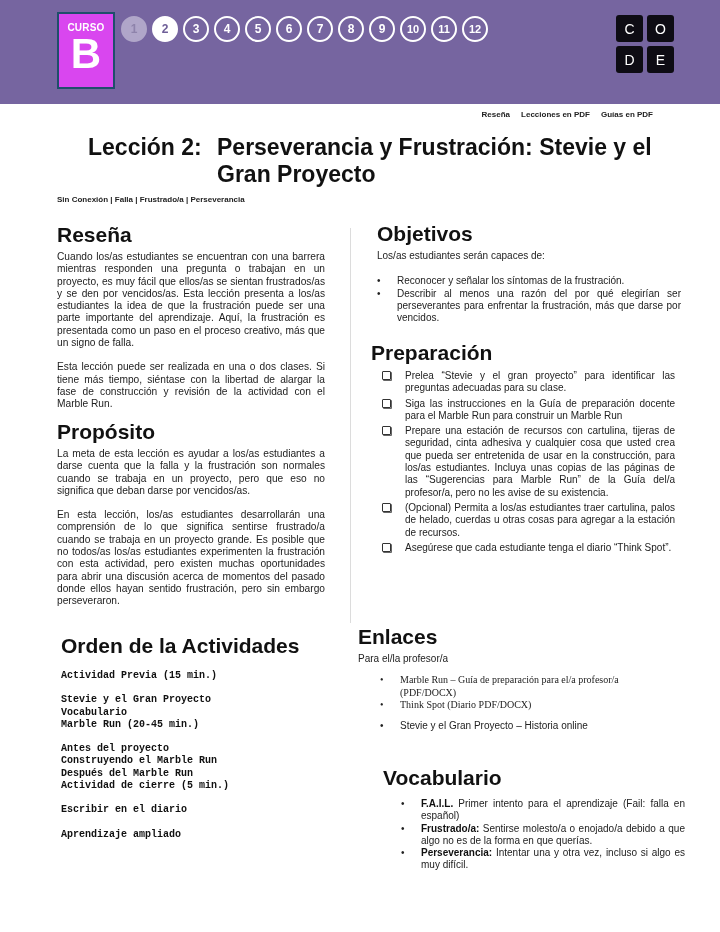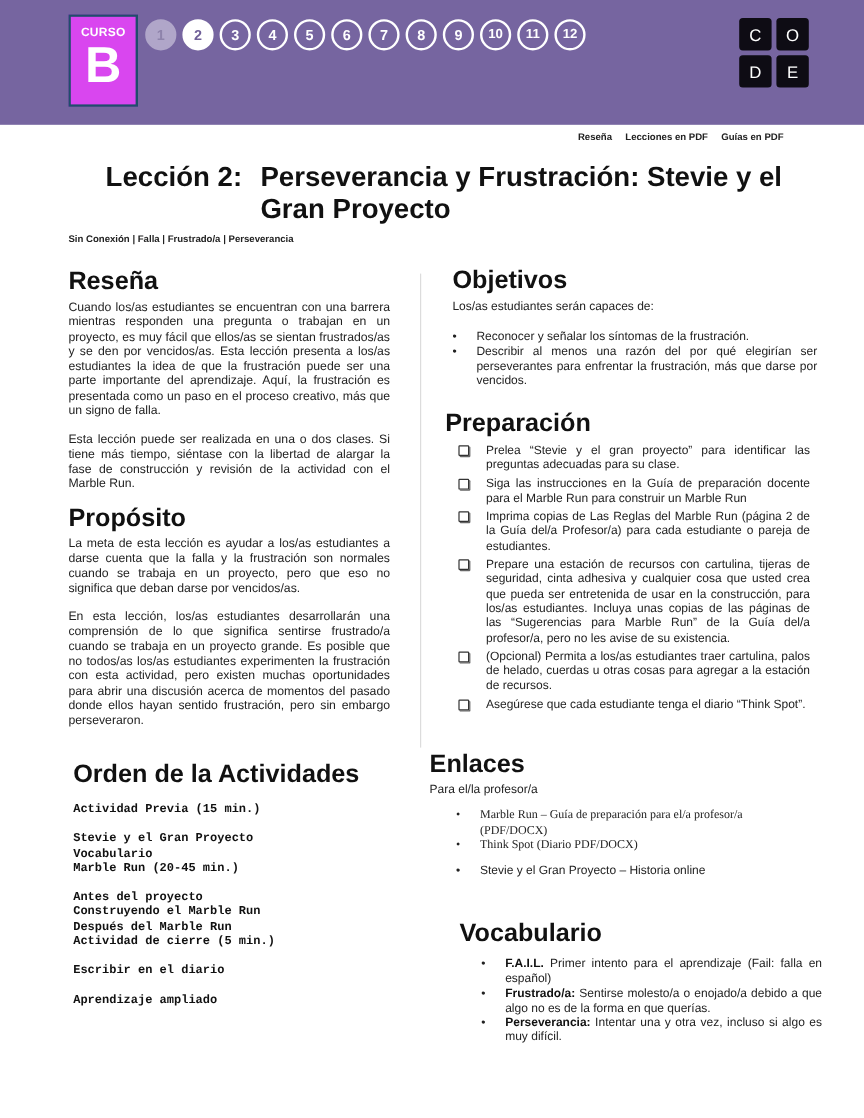--- a/index.html
+++ b/index.html
@@ -142,21 +142,20 @@
     <li>Reconocer y señalar los síntomas de la frustración.</li>
     <li>Describir al menos una razón del por qué elegirían ser perseverantes para enfrentar la frustración, más que darse por vencidos.</li>
   </ul>
 </div>
 
 <div class="col-right" style="top:341px; left:371px;">
   <h2>Preparación</h2>
   <ul class="chk" style="margin-top:5px; padding-left:34px;">
     <li><span class="box"></span><span>Prelea “Stevie y el gran proyecto” para identificar las preguntas adecuadas para su clase.</span></li>
     <li><span class="box"></span><span>Siga las instrucciones en la Guía de preparación docente para el Marble Run para construir un Marble Run</span></li>
-    <li><span class="box"></span><span>Imprima copias de Las Reglas del Marble Run (página 2 de la Guía del/a Profesor/a) para cada estudiante o pareja de estudiantes.</span></li>
     <li><span class="box"></span><span>Prepare una estación de recursos con cartulina, tijeras de seguridad, cinta adhesiva y cualquier cosa que usted crea que pueda ser entretenida de usar en la construcción, para los/as estudiantes. Incluya unas copias de las páginas de las “Sugerencias para Marble Run” de la Guía del/a profesor/a, pero no les avise de su existencia.</span></li>
     <li><span class="box"></span><span>(Opcional) Permita a los/as estudiantes traer cartulina, palos de helado, cuerdas u otras cosas para agregar a la estación de recursos.</span></li>
     <li><span class="box"></span><span>Asegúrese que cada estudiante tenga el diario “Think Spot”.</span></li>
   </ul>
 </div>
 
 <div class="col-right" style="top:625px; left:358px; width:310px;">
   <h2>Enlaces</h2>
   <p class="intro" style="margin-top:4px;">Para el/la profesor/a</p>
   <ul class="bul" style="margin-top:9px; padding-left:42px;font-family:Liberation Serif, serif;">

